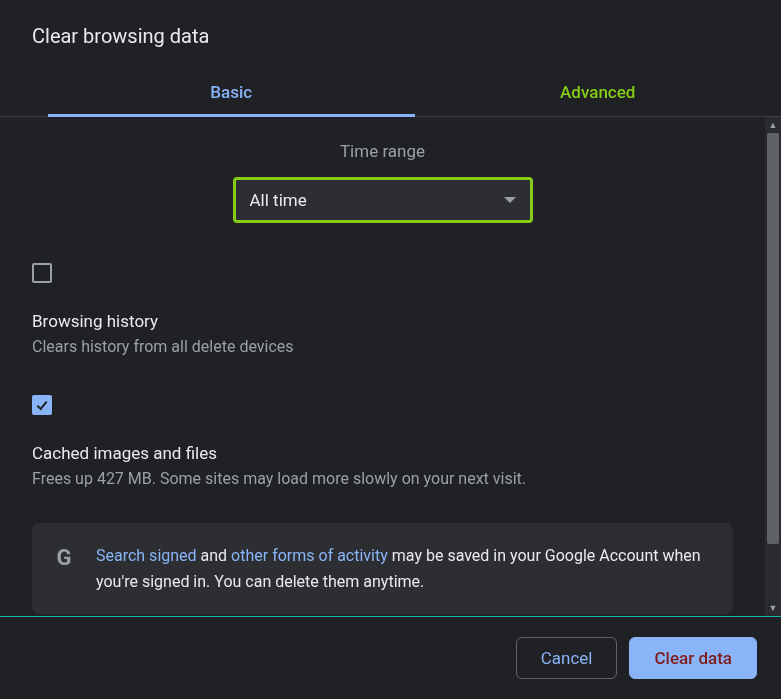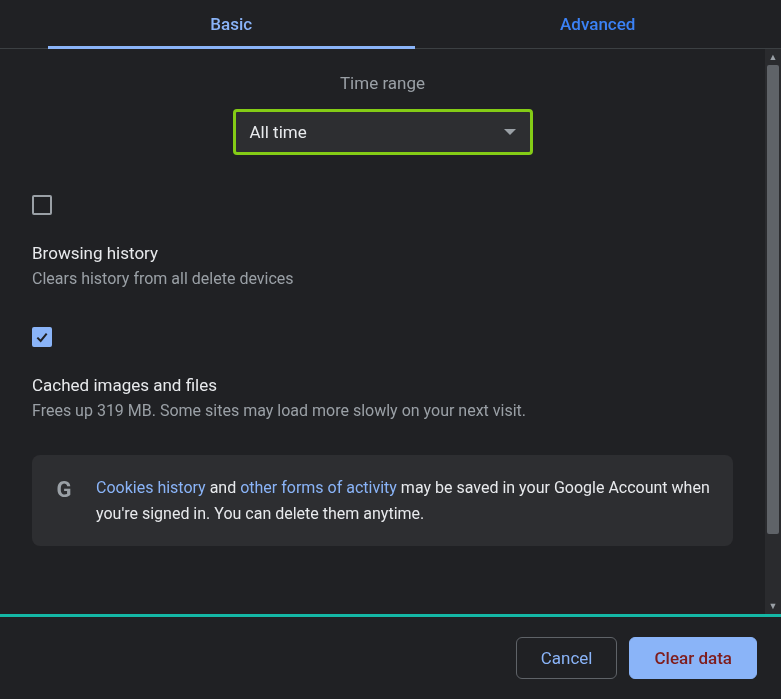--- a/index.html
+++ b/index.html
@@ -32,21 +32,21 @@
       display: flex;
       border-bottom: 1px solid #3c4043;
     }
     .tab {
       flex: 1;
       text-align: center;
       padding: 14px 0;
       font-size: 17px;
       font-weight: 500;
       cursor: pointer;
-      color: #3b82f6;
+      color: #84cc16;
       position: relative;
     }
     .tab.active {
       color: #8ab4f8;
       margin-left: 48px;
     }
     .tab.active::after {
       content: '';
       position: absolute;
       bottom: -1px;
@@ -193,21 +193,21 @@
     .info-text {
       font-size: 16px;
       color: #e8eaed;
       line-height: 1.6;
     }
     .link {
       color: #8ab4f8;
       cursor: pointer;
     }
     .footer {
-      border-top: 3px solid #14b8a6;
+      border-top: 1px solid #14b8a6;
       padding: 20px 24px;
       display: flex;
       justify-content: flex-end;
       gap: 12px;
     }
     .btn {
       padding: 10px 24px;
       border-radius: 6px;
       font-size: 17px;
       cursor: pointer;
@@ -222,20 +222,21 @@
       background: #8ab4f8;
       color: #7f1d1d;
       border: 1px solid #8ab4f8;
       font-weight: 500;
     }
   </style>
 </head>
 <body>
 
 <div class="dialog">
+  <div class="title">Clear browsing data</div>
 
   <div class="tabs">
     <div class="tab active">Basic</div>
     <div class="tab">Advanced</div>
   </div>
 
   <div class="content-wrap">
     <div class="content">
 
       <div class="time-range-row">
@@ -256,28 +257,28 @@
 
 
       <div class="option-row">
         <div class="checkbox checked">
           <svg viewBox="0 0 24 24">
               <polyline points="5 13 10 18 19 7"></polyline>
             </svg>
         </div>
         <div class="option-text">
           <div class="option-title">Cached images and files</div>
-          <div class="option-desc">Frees up 319 MB. Some sites may load more slowly on your next visit.</div>
+          <div class="option-desc">Frees up 427 MB. Some sites may load more slowly on your next visit.</div>
         </div>
       </div>
 
       <div class="info-box">
         <div class="google-icon">G</div>
         <div class="info-text">
-          <span class="link">Cookies history</span><span> and </span><span class="link">other forms of activity</span><span> may be saved in your Google Account when you're signed in. You can delete them anytime.</span>
+          <span class="link">Search signed</span><span> and </span><span class="link">other forms of activity</span><span> may be saved in your Google Account when you're signed in. You can delete them anytime.</span>
         </div>
       </div>
 
     </div>
 
     <div class="scrollbar">
       <div class="scroll-arrow">▲</div>
       <div class="scroll-track">
         <div class="scroll-thumb"></div>
       </div>

